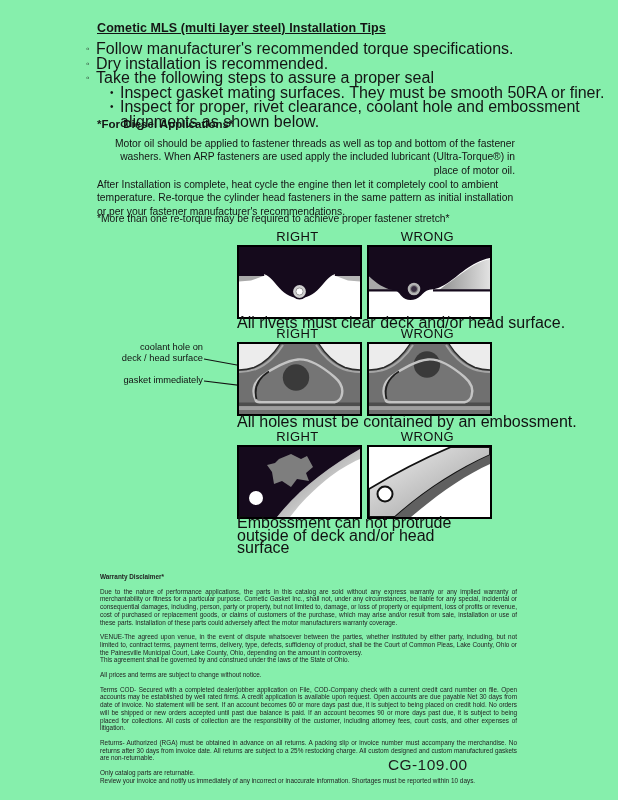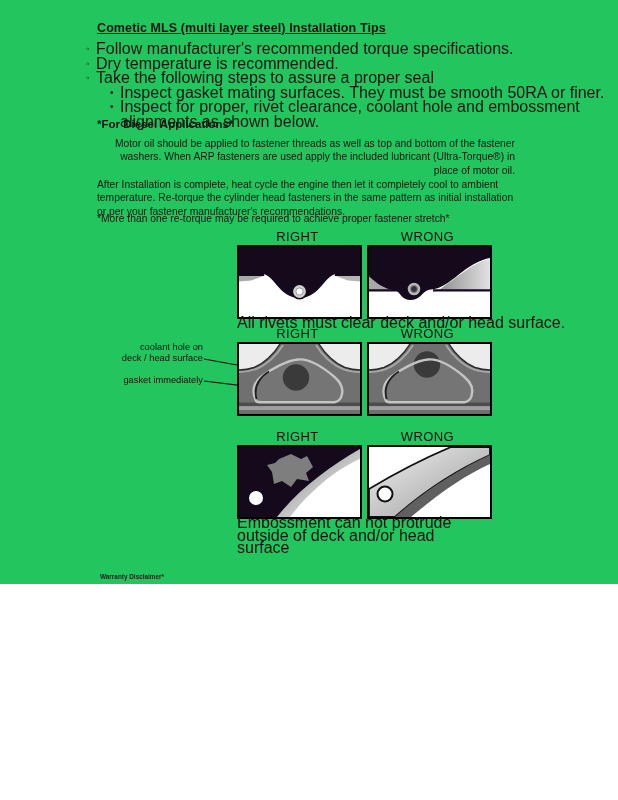--- a/index.html
+++ b/index.html
@@ -1,17 +1,17 @@
 <!DOCTYPE html>
 <html><head>
 <meta charset="utf-8">
 <style>
   html,body{margin:0;padding:0;background:#fff;}
   .page{
-    position:relative;width:618px;height:584px;background:#22c55e;overflow:hidden;
+    position:relative;width:618px;height:800px;background:#86efac;overflow:hidden;
     font-family:"Liberation Sans",sans-serif;color:#141414;
   }
   .title{
     position:absolute;left:97px;top:21px;font-size:12.5px;font-weight:bold;
     text-decoration:underline;letter-spacing:.1px;
   }
   .bullets{position:absolute;left:86px;top:42px;font-size:16px;line-height:14.6px;}
   .b{padding-left:10px;position:relative;}
   .b::before{content:"◦";position:absolute;left:0;top:0;font-size:10px;}
   .sb{padding-left:10px;margin-left:24px;position:relative;}
@@ -36,21 +36,21 @@
 </style>
 </head>
 <body>
 
 <div class="page">
 
   <div class="title">Cometic MLS (multi layer steel) Installation Tips</div>
 
   <div class="bullets">
     <div class="b">Follow manufacturer's recommended torque specifications.</div>
-    <div class="b">Dry temperature is recommended.</div>
+    <div class="b">Dry installation is recommended.</div>
     <div class="b">Take the following steps to assure a proper seal</div>
     <div class="sb">Inspect gasket mating surfaces.  They must be smooth 50RA or finer.</div>
     <div class="sb">Inspect for proper, rivet clearance, coolant hole and embossment alignments as shown below.</div>
   </div>
 
   <div class="diesel-heading">*For Diesel Applications*</div>
   <div class="para p1">Motor oil should be applied to fastener threads as well as top and bottom of the fastener washers. When ARP fasteners are used apply the included lubricant (Ultra-Torque®) in place of motor oil.</div>
   <div class="para p2">After Installation is complete, heat cycle the engine then let it completely cool to ambient temperature. Re-torque the cylinder head fasteners in the same pattern as initial installation or per your fastener manufacturer's recommendations.</div>
   <div class="para note">*More than one re-torque may be required to achieve proper fastener stretch*</div>
 
@@ -133,20 +133,21 @@
       <rect x="0" y="58.5" width="121" height="3.6" fill="#4d4d4d"></rect>
       <rect x="0" y="62.1" width="121" height="4" fill="#9e9e9e"></rect>
       <rect x="0" y="66.1" width="121" height="3.9" fill="#6f6f6f"></rect>
       <path d="M17,57 C12.5,48 14,39 22.5,32.5 C33,24.5 48,16.5 59,15.5 C71,14.5 85,24 95.5,33 C102.5,39 104.5,46 102.5,52 C101.5,55.5 99,57.5 95.5,58.2 L23,58.2 C20,58.2 18,57.9 17,57 Z" fill="#757575"></path>
       <circle cx="58" cy="20.5" r="13.2" fill="#3a3a3a"></circle>
       <path d="M17,57 C12.5,48 14,39 22.5,32.5 C33,24.5 48,16.5 59,15.5 C71,14.5 85,24 95.5,33 C102.5,39 104.5,46 102.5,52 C101.5,55.5 99,57.5 95.5,58.2 L23,58.2 C20,58.2 18,57.9 17,57 Z" fill="none" stroke="#c4c4c4" stroke-width="2.4"></path>
       <path d="M30,27.5 C20.5,33.5 14.5,43 17.5,55" stroke="#1f1f1f" stroke-width="1.8" fill="none"></path>
     </svg>
   </div>
 
+  <div class="caption" style="left:237px;top:416px;white-space:nowrap;">All holes must be contained by an embossment.</div>
 
   <div class="pair-header" style="left:237px;top:429px;">RIGHT</div>
   <div class="pair-header" style="left:367px;top:429px;">WRONG</div>
 
   <div class="panel" style="left:237px;top:445px;">
     <svg viewBox="0 0 121 70">
       <defs>
         <linearGradient id="g3r" x1="0" y1="0" x2="0.8" y2="0.8">
           <stop offset="0" stop-color="#7b7b7b"></stop>
             <stop offset="1" stop-color="#e9e9e9"></stop>

